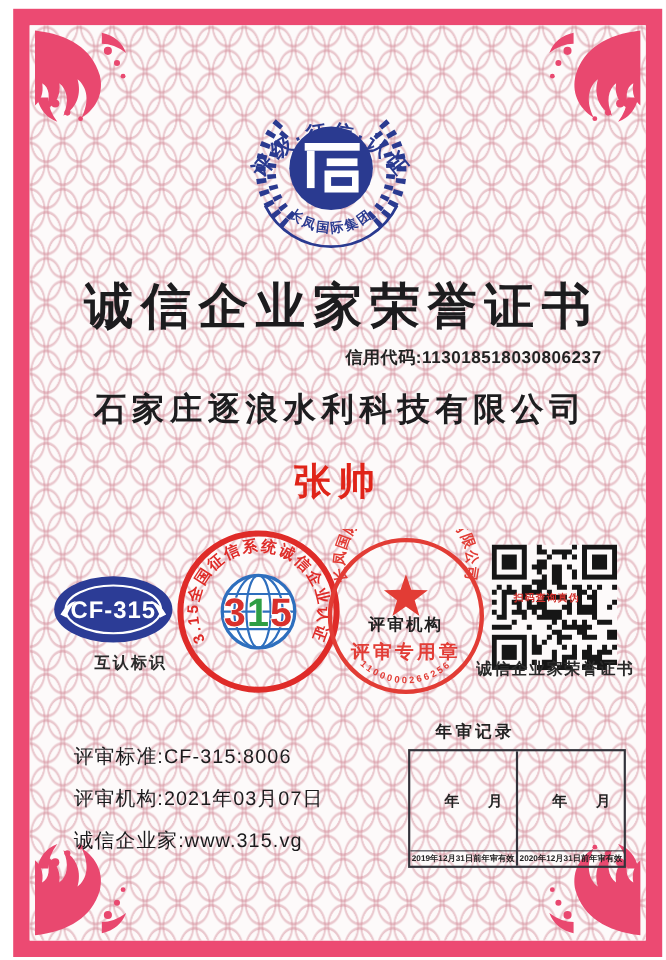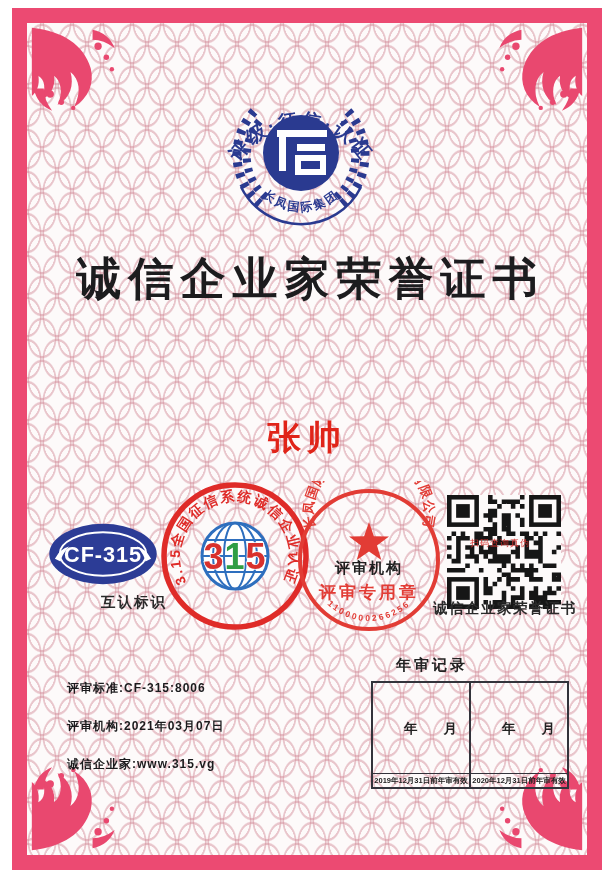--- a/index.html
+++ b/index.html
@@ -39,38 +39,38 @@
     font-size:29.5px;font-weight:900;color:#1d1d1f;letter-spacing:5px;text-indent:5px;
   }
   .honoree{
     position:absolute;left:0;right:0;top:392px;display:flex;justify-content:center;gap:70px;
     font-size:34px;font-weight:900;color:#e02419;
   }
   .honoree .name{letter-spacing:6px;}
   .honoree .honor{letter-spacing:9px;}
   .cf-badge{position:absolute;left:18px;top:498px;width:116px;height:66px;}
   .cf-caption{
-    position:absolute;left:12px;top:570px;width:128px;text-align:right;
-    font-size:14.5px;font-weight:bold;color:#2a2a2a;letter-spacing:2px;
+    position:absolute;left:12px;top:570px;width:128px;text-align:center;
+    font-size:14.5px;font-weight:bold;color:#2a2a2a;letter-spacing:2px;padding-left:16px;
   }
   .seal-sys{position:absolute;left:130px;top:453px;width:156px;height:158px;}
   .seal-rev{position:absolute;left:266px;top:458px;width:152px;height:158px;}
   .qr-wrap{position:absolute;left:420px;top:472px;width:114px;height:114px;}
   .qr-wrap svg{width:114px;height:114px;display:block;}
   .qr-overlay{
-    position:absolute;left:0;top:42px;width:106px;text-align:center;
-    font-size:9px;font-weight:normal;color:#d2302c;letter-spacing:1px;
+    position:absolute;left:20px;top:42px;width:106px;text-align:left;
+    font-size:9px;font-weight:bold;color:#d2302c;letter-spacing:1px;
   }
   .qr-caption{
     position:absolute;left:396px;top:576px;width:164px;text-align:center;
     font-size:14.5px;font-weight:bold;color:#2a2a2a;letter-spacing:1.5px;
   }
   .details{position:absolute;left:40px;top:646px;}
   .details .line{
-    height:38px;line-height:38px;font-size:12px;font-weight:700;color:#1b1b1d;letter-spacing:1px;
+    height:38px;line-height:38px;font-size:18px;font-weight:400;color:#1b1b1d;letter-spacing:1px;
   }
   .annual-label{
     position:absolute;left:350px;top:633px;font-size:15px;font-weight:900;color:#222;letter-spacing:3px;margin-left:19px;
   }
   .annual-box{
     position:absolute;left:344px;top:658px;width:198px;height:108px;
     border:2.2px solid #33333b;box-sizing:border-box;display:flex;
   }
   .yr-cell{flex:1;display:flex;flex-direction:column;box-sizing:border-box;}
   .yr-cell + .yr-cell{border-left:2.2px solid #33333b;}
@@ -138,20 +138,22 @@
           <rect x="82" y="79" width="28" height="7"></rect>
           <rect x="83" y="93" width="25" height="14" fill="none" stroke="#ffffff" stroke-width="6"></rect>
         </g>
         <path d="M 26,122 A 67,67 0 0 0 146,122" fill="none" stroke="#2a3a90" stroke-width="2.5"></path>
         <text font-size="12" font-weight="bold" fill="#2a3a90" letter-spacing="2">
           <textPath href="#embBottom" startOffset="50%" text-anchor="middle">长凤国际集团</textPath>
         </text>
       </svg>
 
       <div class="title">诚信企业家荣誉证书</div>
+      <div class="credit">信用代码:113018518030806237</div>
+      <div class="company">石家庄逐浪水利科技有限公司</div>
 
       <div class="honoree">
         <span class="name">张帅</span>
       </div>
 
       <svg class="cf-badge" viewBox="0 0 120 70">
         <ellipse cx="60" cy="35" rx="57" ry="32" fill="#2c3c96"></ellipse>
         <ellipse cx="60" cy="35" rx="46" ry="23" fill="none" stroke="#ffffff" stroke-width="2"></ellipse>
         <path d="M9,40 q6,-11 15,-13 q-8,9 -9,16 z" fill="#ffffff"></path>
         <path d="M111,40 q-6,-11 -15,-13 q8,9 9,16 z" fill="#ffffff"></path>

